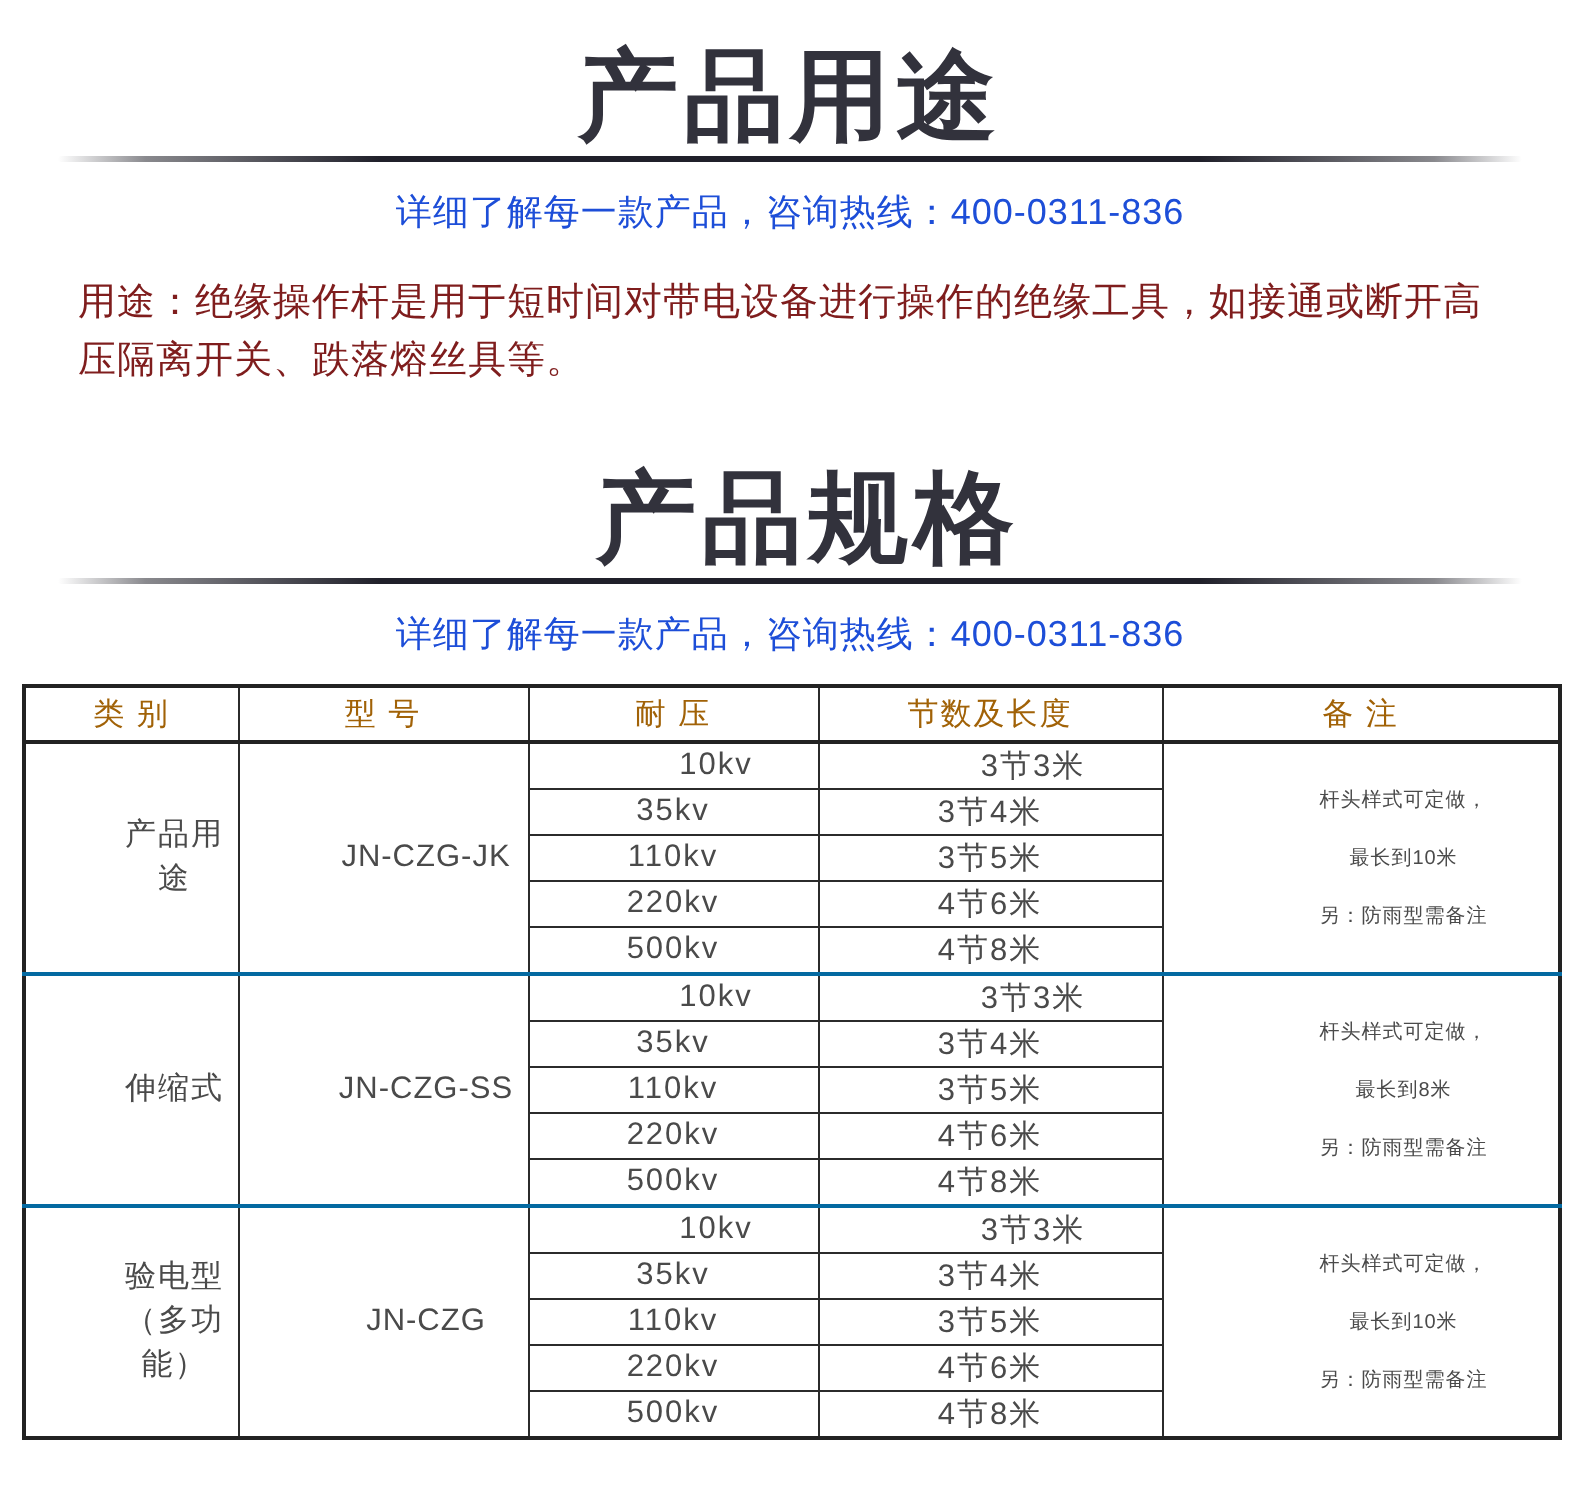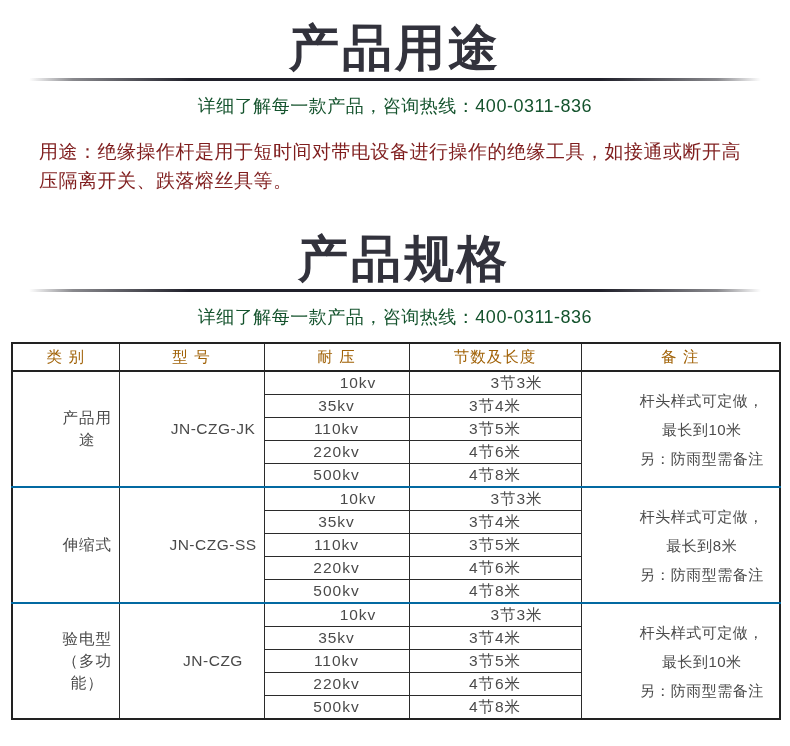--- a/index.html
+++ b/index.html
@@ -36,21 +36,21 @@
       #20202a 22%,
       #20202a 78%,
       rgba(40,40,48,0.55) 94%,
       rgba(40,40,48,0) 100%);
     border-radius: 2px;
   }
   .hotline {
     margin-top: 13px;
     text-align: center;
     font-size: 18px;
-    color: #14532d;
+    color: #1d4ed8;
     letter-spacing: 0.5px;
   }
   .usage-text {
     margin: 19px 30px 0 39px;
     font-size: 19px;
     line-height: 29px;
     color: #7f1d1d;
     text-align: left;
     letter-spacing: 0.5px;
   }
@@ -74,21 +74,21 @@
   }
   .spec-table { border: 2px solid #222222; }
   .spec-table thead th {
     color: #a16207;
     border-bottom: 2px solid #222222;
     height: 26px;
   }
   .spec-table tbody tr.group-first td { border-top: 2px solid #0369a1; padding-left: 43px; }
   td.cat-cell { white-space: pre-line; line-height: 22px; }
   td.model-cell { letter-spacing: 0.5px; }
-  td.remark-cell { line-height: 29px; font-size: 15px; letter-spacing: 0.5px; }
+  td.remark-cell { line-height: 29px; font-size: 10px; letter-spacing: 0.5px; }
   .remark-line { text-align: center; }
 </style>
 </head>
 <body>
 
 <div class="page">
 
   <div class="section-header">
     <h1 class="big-title">产品用途</h1>
     <div class="fade-rule"></div>

